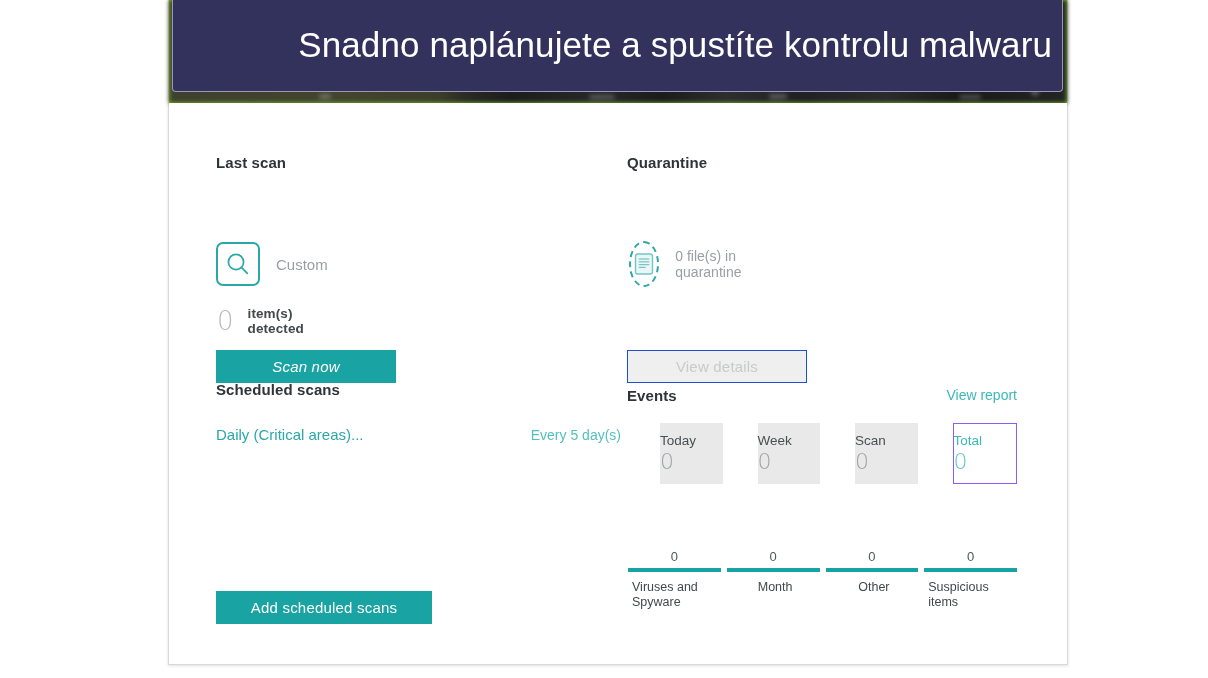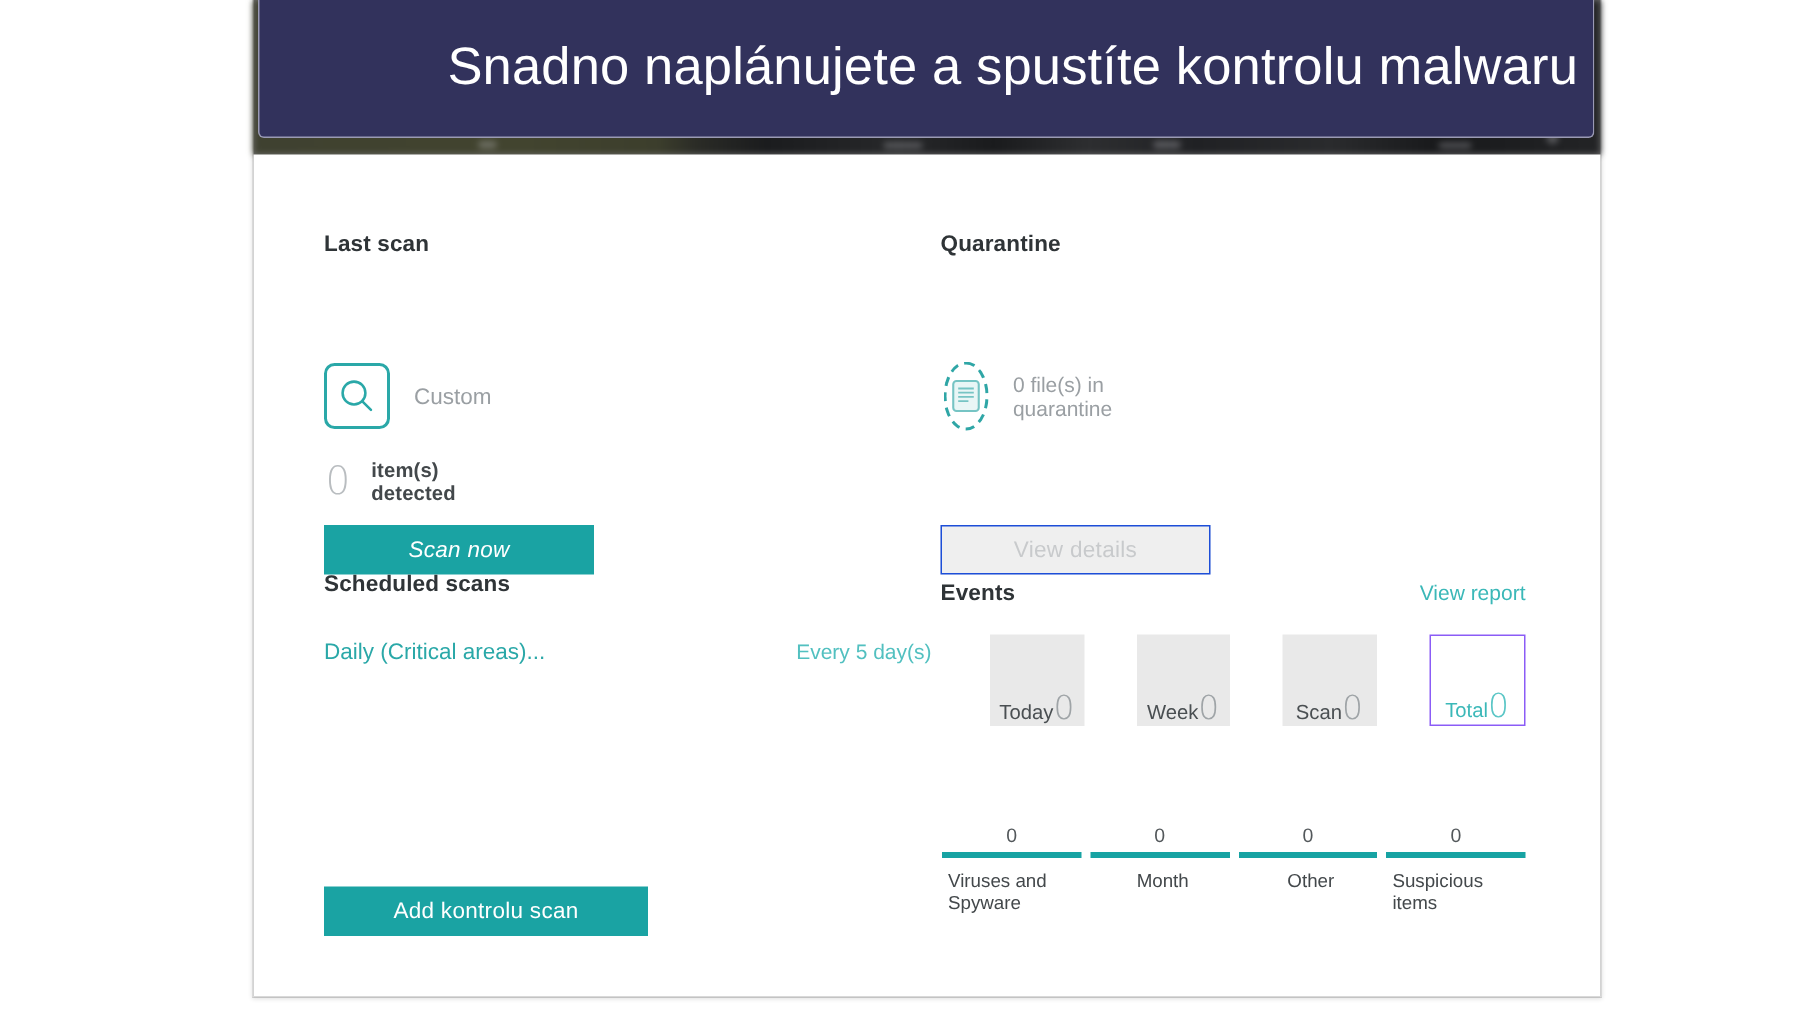--- a/index.html
+++ b/index.html
@@ -15,21 +15,21 @@
     position: relative;
   }
 
   
   #app-window {
     position: absolute;
     left: 168px;
     top: 0px;
     width: 900px;
     height: 665px;
-    background: #737373;
+    background: #84cc16;
     border: 1px solid #d9d9d9;
     border-top: none;
     box-sizing: border-box;
     box-shadow: 0 1px 3px rgba(0,0,0,0.12);
   }
 
   
   #blurred-titlebar {
     position: absolute;
     left: 0;
@@ -247,21 +247,22 @@
     top: 42px; left: 1px;
     display: flex;
     width: 389px;
   }
   .event-tab {
     flex: 1;
     height: 61px;
     background: #e9e9e9;
     margin-right: 3px;
     display: flex;
-    align-items: flex-end;
+    flex-direction: column;
+    align-items: flex-start;
     justify-content: center;
     cursor: pointer;
     box-sizing: border-box;
     margin-left: 32px;
   }
   .event-tab:last-child { margin-right: 0; }
   .event-tab .tab-label {
     font-size: 13.5px;
     color: #4a4f52;
     margin-bottom: 2px;
@@ -356,21 +357,21 @@
       </div>
 
       <div id="scheduled-block">
         <div id="scheduled-title" class="section-title">Scheduled scans</div>
 
         <div id="schedule-row">
           <span id="schedule-name">Daily (Critical areas)...</span>
           <span id="schedule-frequency">Every 5 day(s)</span>
         </div>
 
-        <div id="add-scheduled-scan-button" class="teal-button">Add kontrolu scan</div>
+        <div id="add-scheduled-scan-button" class="teal-button">Add scheduled scans</div>
       </div>
     </div>
 
     <div class="col-right">
 
       <div id="quarantine-block">
         <div class="section-title">Quarantine</div>
 
         <div id="quarantine-row">
           <div id="quarantine-icon-circle">

